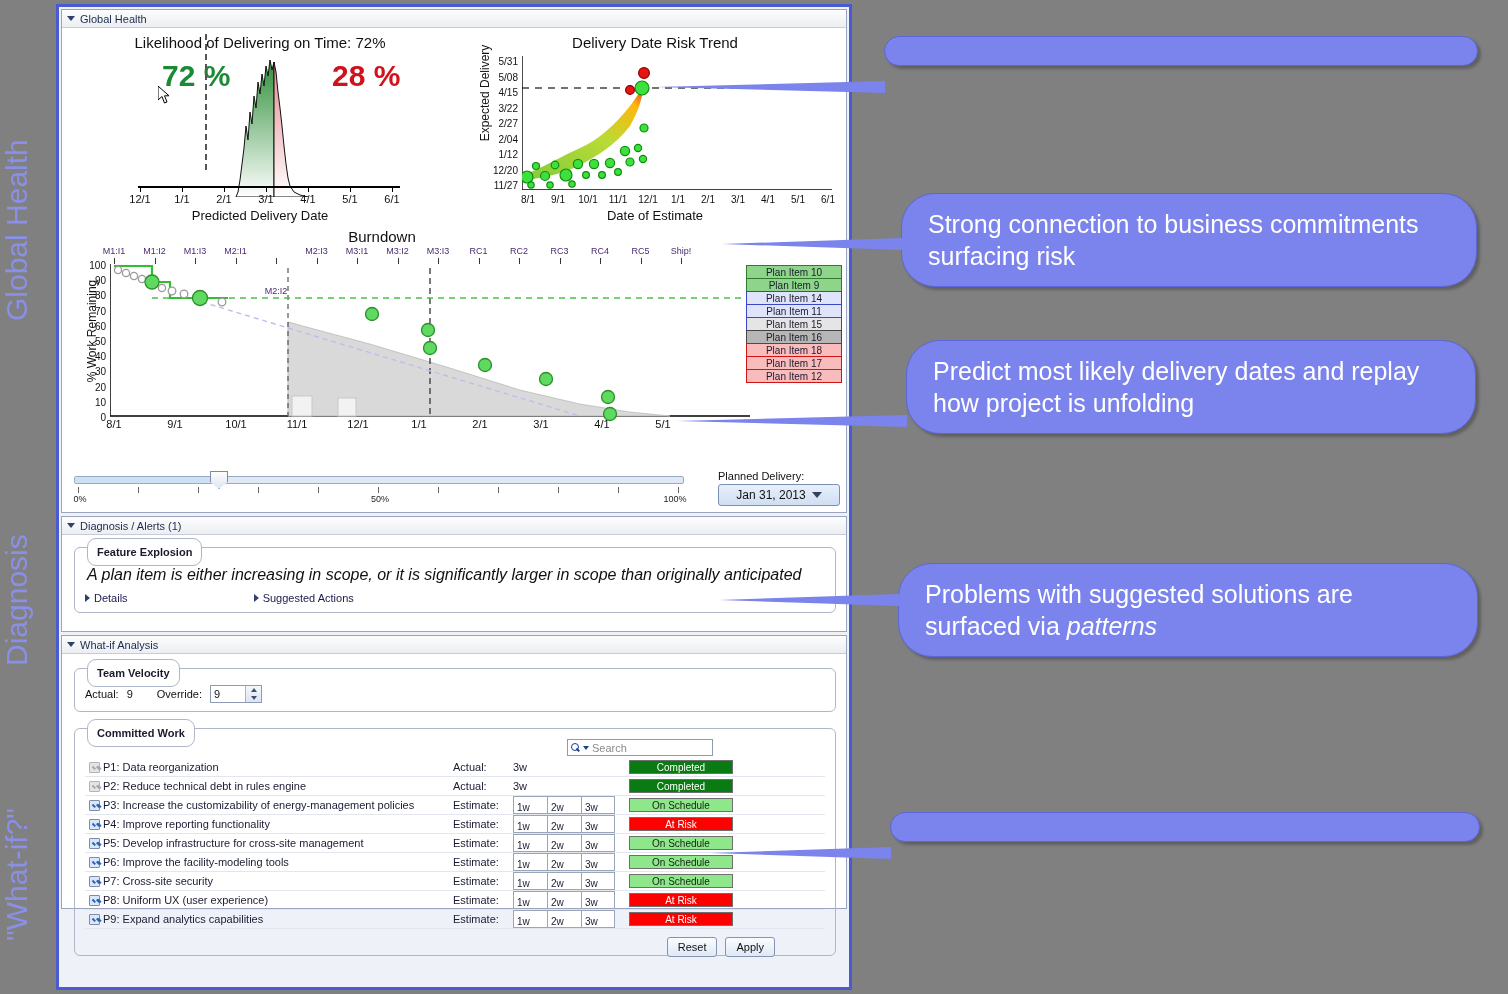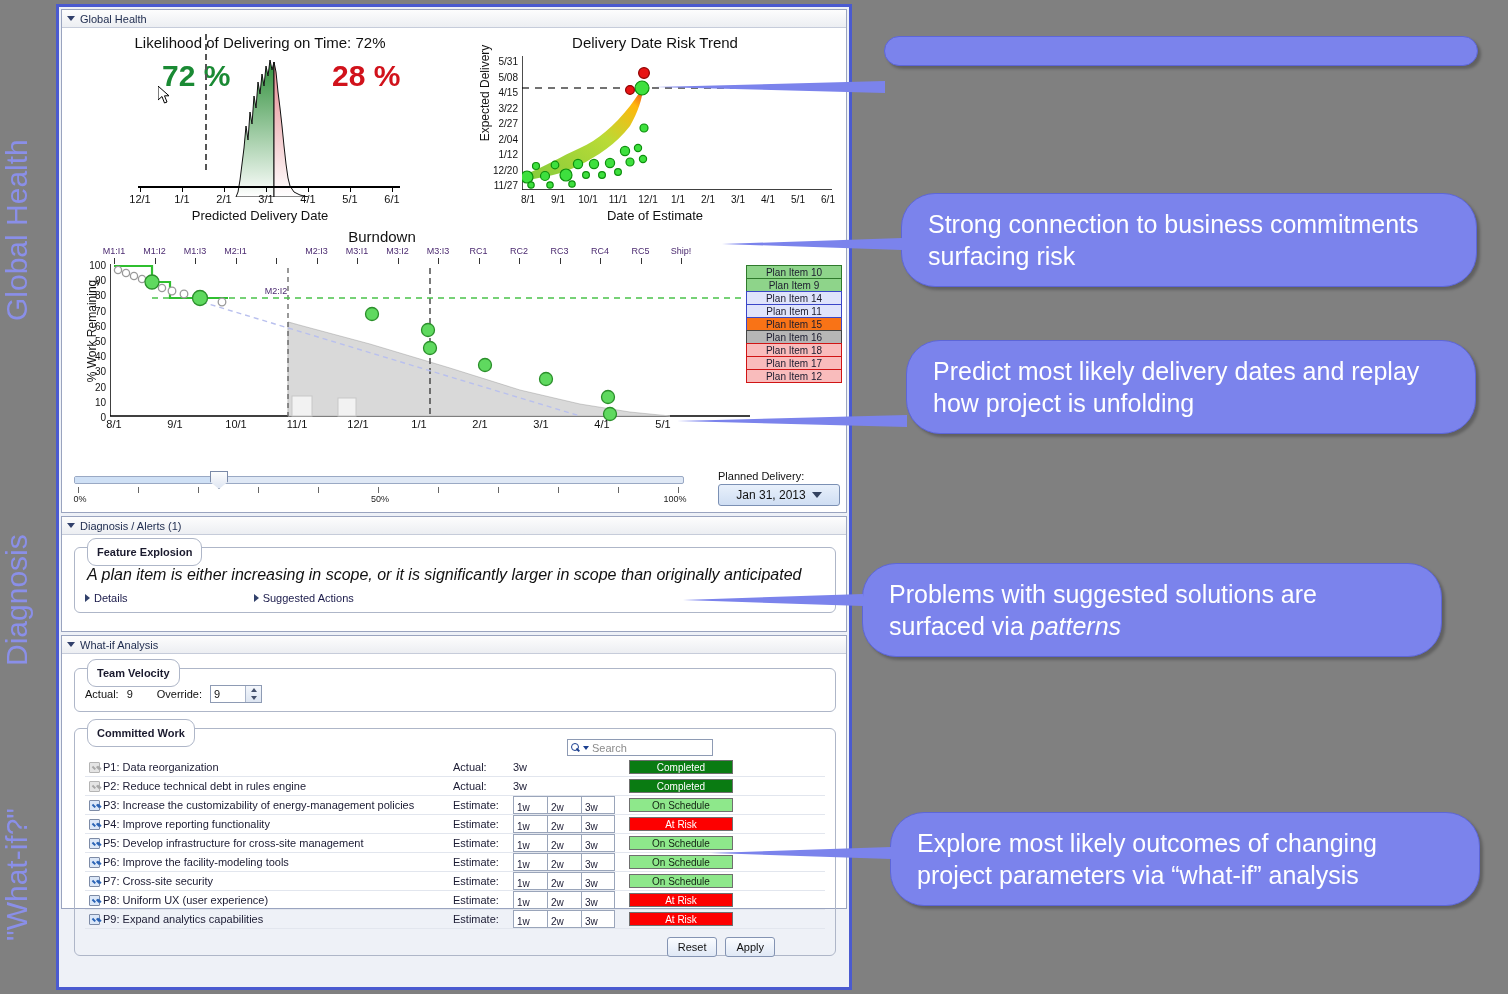--- a/index.html
+++ b/index.html
@@ -476,21 +476,21 @@
             <div class="bxlbl" style="left: 370px;">2/1</div>
             <div class="bxlbl" style="left: 431px;">3/1</div>
             <div class="bxlbl" style="left: 492px;">4/1</div>
             <div class="bxlbl" style="left: 553px;">5/1</div>
           </div>
         <div id="legend-box">
             <div class="legend-row" style="background: rgb(142, 212, 138); border-color: rgb(47, 122, 44);">Plan Item 10</div>
             <div class="legend-row" style="background: rgb(142, 212, 138); border-color: rgb(47, 122, 44);">Plan Item 9</div>
             <div class="legend-row" style="background: rgb(223, 228, 251); border-color: rgb(58, 70, 200);">Plan Item 14</div>
             <div class="legend-row" style="background: rgb(223, 228, 251); border-color: rgb(58, 70, 200);">Plan Item 11</div>
-            <div class="legend-row" style="background: #f97316; border-color: rgb(58, 70, 200);">Plan Item 15</div>
+            <div class="legend-row" style="background: #e5e5e5; border-color: rgb(58, 70, 200);">Plan Item 15</div>
             <div class="legend-row" style="background: rgb(182, 182, 182); border-color: rgb(68, 68, 68);">Plan Item 16</div>
             <div class="legend-row" style="background: rgb(249, 188, 188); border-color: rgb(208, 20, 20);">Plan Item 18</div>
             <div class="legend-row" style="background: rgb(249, 188, 188); border-color: rgb(208, 20, 20);">Plan Item 17</div>
             <div class="legend-row" style="background: rgb(249, 188, 188); border-color: rgb(208, 20, 20);">Plan Item 12</div>
           </div>
       </div>
 
       <div id="slider-row">
         <div id="slider-track">
           <div id="slider-fill" style="width: 24%;"></div>
@@ -718,15 +718,15 @@
         </div>
       </div>
     </div>
   </div>
 </div>
 
 <div id="callouts-layer">
     <div class="callout" style="top: 36px; left: 884px; width: 594px;"><div class="tail long2" style="top: 44px;"></div></div>
     <div class="callout" style="top: 193px; left: 901px; width: 576px;"><span>Strong connection to business commitments surfacing  risk</span><div class="tail long" style="top: 44px;"></div></div>
     <div class="callout" style="top: 340px; left: 906px; width: 570px;"><span>Predict most likely delivery dates and replay how project is unfolding</span><div class="tail long2" style="top: 74px;"></div></div>
-    <div class="callout" style="top: 563px; left: 862px; width: 580px;"><span>Problems with suggested solutions are surfaced via <em>patterns</em></span><div class="tail long" style="top: 30px;"></div></div>
-    <div class="callout" style="top: 812px; left: 890px; width: 590px;"><span>Explore most likely outcomes of changing project parameters via “what-if” analysis</span><div class="tail long" style="top: 34px;"></div></div>
+    <div class="callout" style="top: 563px; left: 898px; width: 580px;"><span>Problems with suggested solutions are surfaced via <em>patterns</em></span><div class="tail long" style="top: 30px;"></div></div>
+    <div class="callout" style="top: 812px; left: 890px; width: 590px;"><div class="tail long" style="top: 34px;"></div></div>
   </div>
 
 </body></html>

